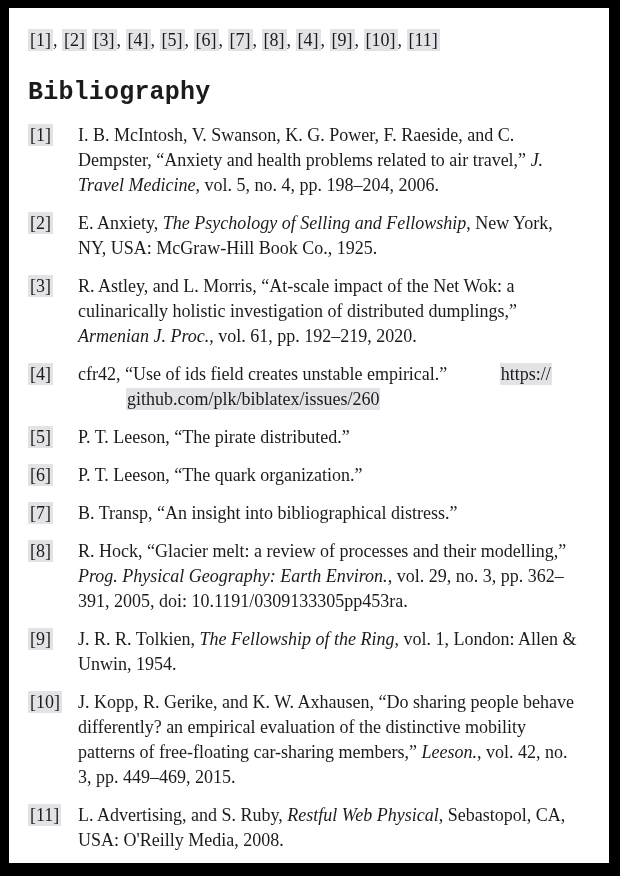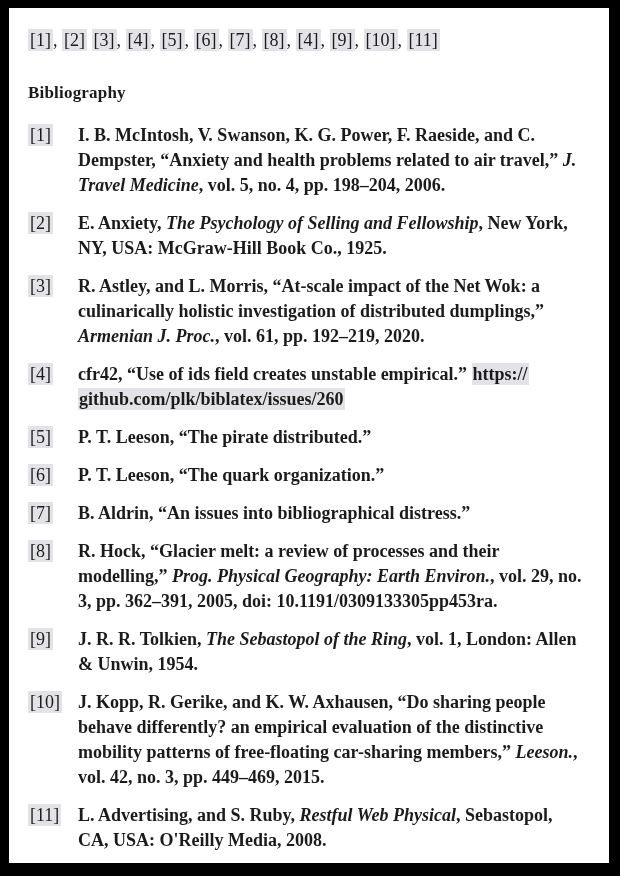--- a/index.html
+++ b/index.html
@@ -32,52 +32,53 @@
     font-size: 18px;
     line-height: 25px;
     white-space: nowrap;
     font-family: Liberation Serif, serif;
   }
   .hl {
     background: var(--hl, #e3e3e7);
     padding: 1px 2px;
   }
   h1.bib-heading {
-    font-size: 17px;
+    font-size: 25px;
     line-height: 32px;
     font-weight: bold;
     margin: 24px 0 14px 0;
     letter-spacing: 0.2px;
+    font-family: Liberation Mono, monospace;
   }
   .ref-list {
     margin: 0;
     padding: 0;
   }
   .ref {
     display: flex;
     align-items: flex-start;
     font-size: 18px;
     line-height: 25px;
     margin-bottom: 13px;
   }
   .ref-label-col {
     flex: 0 0 50px;
     width: 50px;
   }
   .ref-text {
     flex: 1 1 auto;
     min-width: 0;
-    font-weight: bold;
   }
   .it {
     font-style: italic;
   }
   .link-hl {
     background: var(--hl, #e3e3e7);
     padding: 1px 1px;
+    margin-left: 48px;
   }
 </style>
 </head>
 <body>
 
 <div class="frame">
   <div class="page">
 
     <div class="cite-line"><span class="hl">[1]</span><span>, </span><span class="hl">[2]</span><span> </span><span class="hl">[3]</span><span>, </span><span class="hl">[4]</span><span>, </span><span class="hl">[5]</span><span>, </span><span class="hl">[6]</span><span>, </span><span class="hl">[7]</span><span>, </span><span class="hl">[8]</span><span>, </span><span class="hl">[4]</span><span>, </span><span class="hl">[9]</span><span>, </span><span class="hl">[10]</span><span>, </span><span class="hl">[11]</span></div>
 
@@ -103,29 +104,29 @@
         <div class="ref">
           <div class="ref-label-col"><span class="hl">[5]</span></div>
           <div class="ref-text"><span>P. T. Leeson, “The pirate distributed.”</span></div>
         </div>
         <div class="ref">
           <div class="ref-label-col"><span class="hl">[6]</span></div>
           <div class="ref-text"><span>P. T. Leeson, “The quark organization.”</span></div>
         </div>
         <div class="ref">
           <div class="ref-label-col"><span class="hl">[7]</span></div>
-          <div class="ref-text"><span>B. Aldrin, “An issues into bibliographical distress.”</span></div>
+          <div class="ref-text"><span>B. Transp, “An insight into bibliographical distress.”</span></div>
         </div>
         <div class="ref">
           <div class="ref-label-col"><span class="hl">[8]</span></div>
           <div class="ref-text"><span>R. Hock, “Glacier melt: a review of processes and their modelling,” </span><span class="it">Prog. Physical Geography: Earth Environ.</span><span>, vol. 29, no. 3, pp. 362–391, 2005, doi: 10.1191/0309133305pp453ra.</span></div>
         </div>
         <div class="ref">
           <div class="ref-label-col"><span class="hl">[9]</span></div>
-          <div class="ref-text"><span>J. R. R. Tolkien, </span><span class="it">The Sebastopol of the Ring</span><span>, vol. 1, London: Allen &amp; Unwin, 1954.</span></div>
+          <div class="ref-text"><span>J. R. R. Tolkien, </span><span class="it">The Fellowship of the Ring</span><span>, vol. 1, London: Allen &amp; Unwin, 1954.</span></div>
         </div>
         <div class="ref">
           <div class="ref-label-col"><span class="hl">[10]</span></div>
           <div class="ref-text"><span>J. Kopp, R. Gerike, and K. W. Axhausen, “Do sharing people behave differently? an empirical evaluation of the distinctive mobility patterns of free-floating car-sharing members,” </span><span class="it">Leeson.</span><span>, vol. 42, no. 3, pp. 449–469, 2015.</span></div>
         </div>
         <div class="ref">
           <div class="ref-label-col"><span class="hl">[11]</span></div>
           <div class="ref-text"><span>L. Advertising, and S. Ruby, </span><span class="it">Restful Web Physical</span><span>, Sebastopol, CA, USA: O'Reilly Media, 2008.</span></div>
         </div>
       </div>

